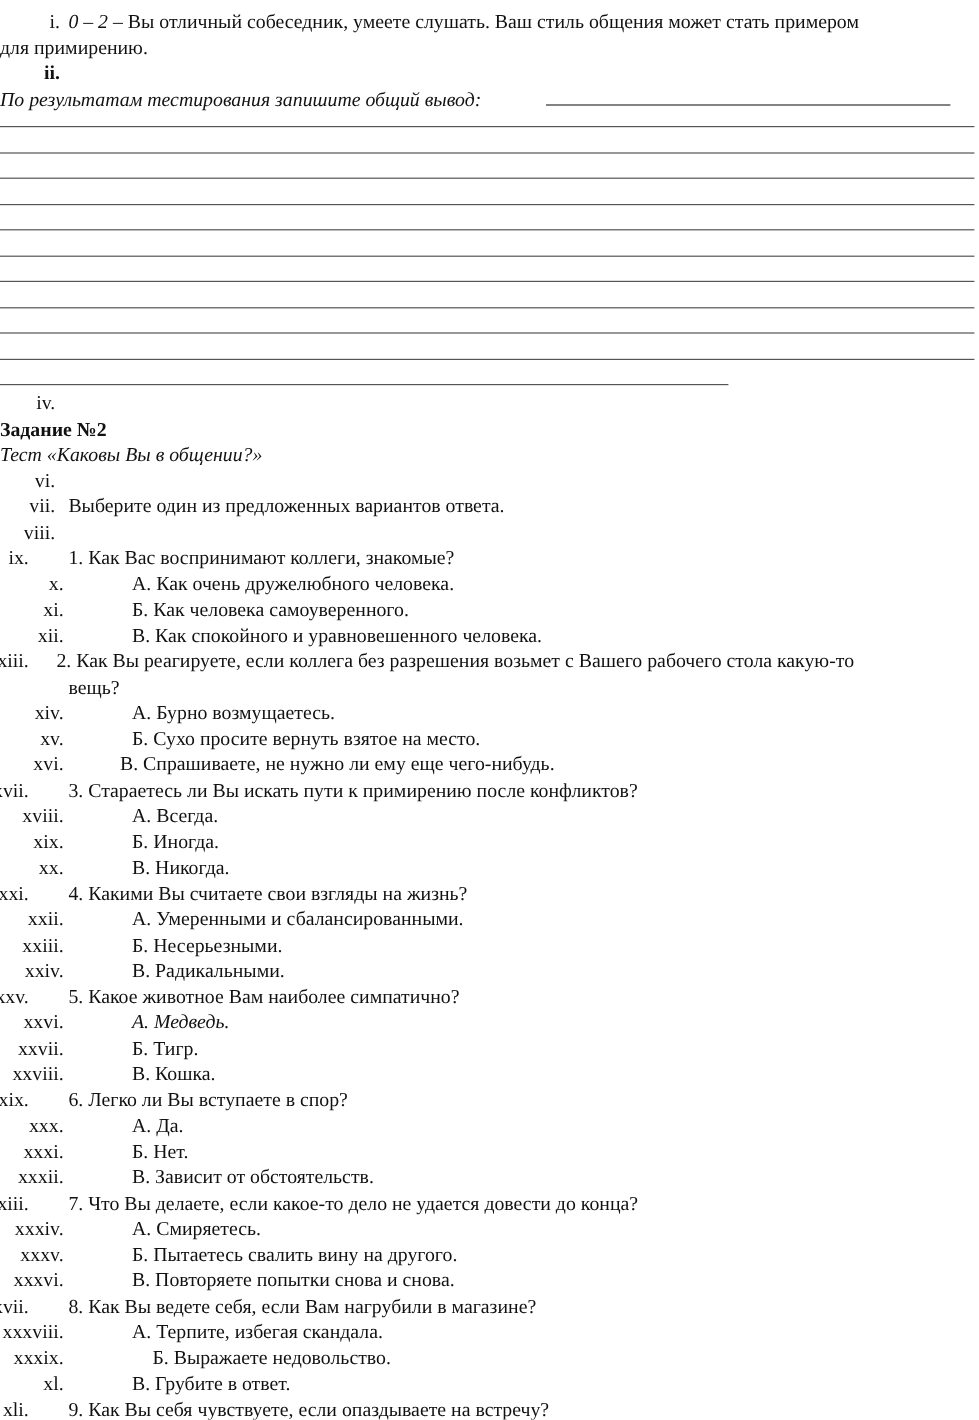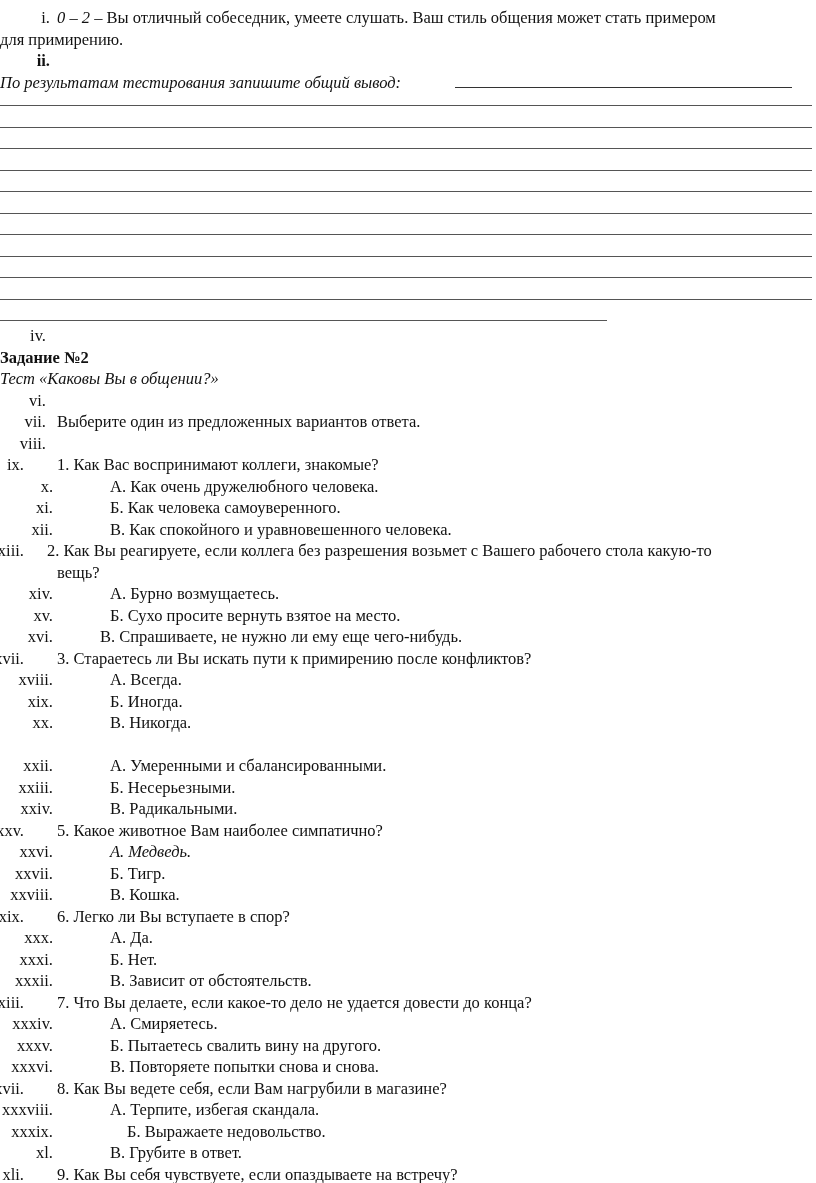--- a/index.html
+++ b/index.html
@@ -152,20 +152,24 @@
   </div>
   <div class="row" style="top:690.5px;">
     <span class="num" style="left:0;width:53px;">xix.</span>
     <span class="txt" style="left:110px;">Б. Иногда.</span>
   </div>
   <div class="row" style="top:712px;">
     <span class="num" style="left:0;width:53px;">xx.</span>
     <span class="txt" style="left:110px;">В. Никогда.</span>
   </div>
 
+  <div class="row" style="top:733.5px;width:816px;">
+    <span class="num" style="left:-40px;width:64px;">xxi.</span>
+    <span class="txt" style="left:57px;">4. Какими Вы считаете свои взгляды на жизнь?</span>
+  </div>
   <div class="row" style="top:755px;">
     <span class="num" style="left:0;width:53px;">xxii.</span>
     <span class="txt" style="left:110px;">А. Умеренными и сбалансированными.</span>
   </div>
   <div class="row" style="top:776.5px;">
     <span class="num" style="left:0;width:53px;">xxiii.</span>
     <span class="txt" style="left:110px;">Б. Несерьезными.</span>
   </div>
   <div class="row" style="top:798px;">
     <span class="num" style="left:0;width:53px;">xxiv.</span>

